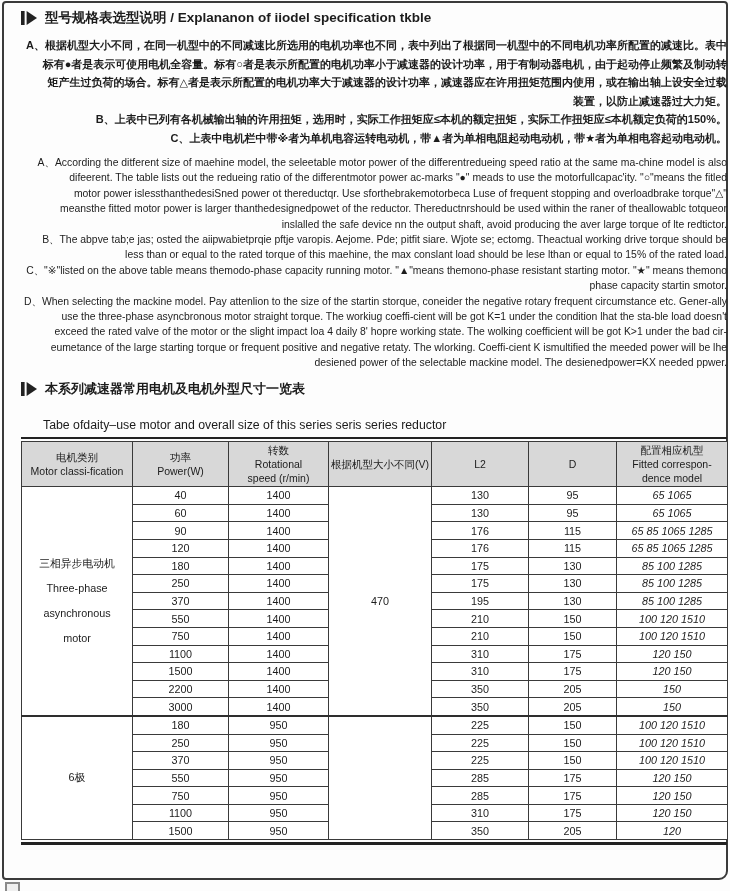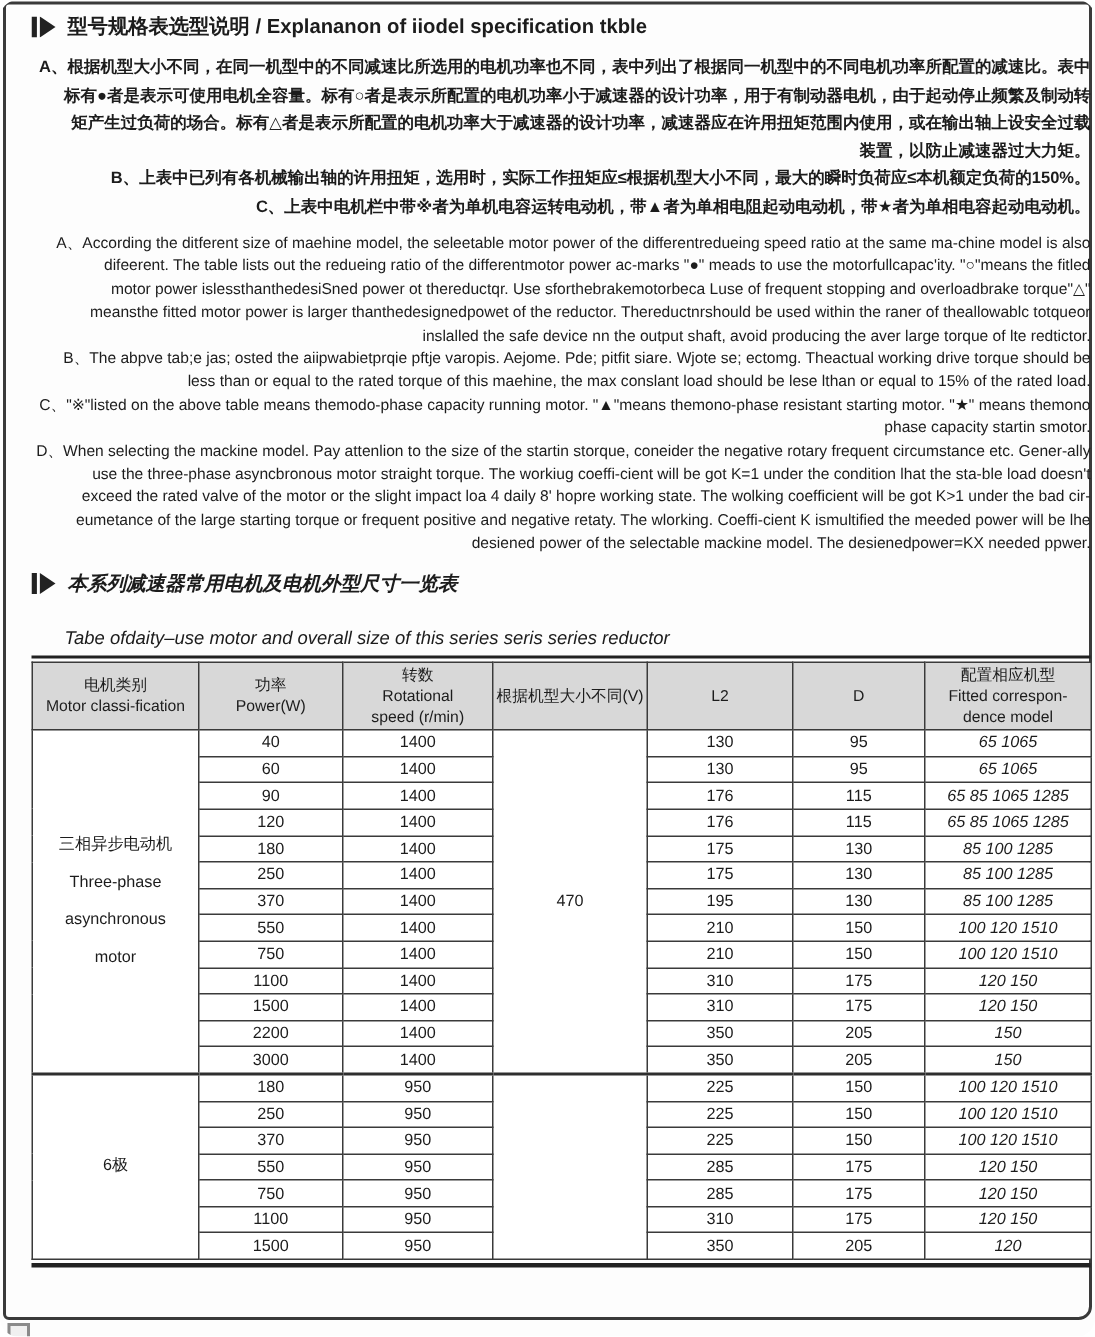--- a/index.html
+++ b/index.html
@@ -1,31 +1,31 @@
 <!DOCTYPE html>
 <html><head>
 <meta charset="utf-8">
 <style>
   html,body{margin:0;padding:0;background:#fff;}
   .page{position:relative;width:730px;height:891px;background:#fdfdfd;overflow:hidden;
-        font-family:"Liberation Sans","DejaVu Sans",sans-serif;color:#1c1c1c;border-radius:12px;}
+        font-family:"Liberation Sans","DejaVu Sans",sans-serif;color:#1c1c1c;}
   .frame{position:absolute;left:2px;top:1px;width:722px;height:875px;
          border:2px solid #3a3a3a;border-radius:4px 4px 9px 4px;pointer-events:none;}
   .content{position:relative;padding:9px 0 0 21px;width:706px;}
 
   .sec-title{display:flex;align-items:center;gap:7px;font-size:13.5px;font-weight:700;margin-bottom:9px;}
   .arrow-ico{flex:0 0 auto;}
 
   .notes p{margin:0;padding-left:19px;text-indent:-19px;text-align:right;}
   .notes-zh p{font-size:11px;line-height:18.5px;font-weight:700;}
   .notes-en{margin-top:8px;}
   .notes-en p{font-size:10.4px;line-height:15.4px;font-weight:400;}
   .note-label{display:inline;}
 
-  .sec2{margin-top:9px;font-style:italic;}
+  .sec2{margin-top:9px;}
   .sec2 .t1{display:flex;align-items:center;gap:7px;font-size:13px;font-weight:700;}
   .sec2 .t2{font-size:12.3px;padding-left:22px;margin-top:20px;}
 
   .rule-top{height:2.5px;background:#222;margin-top:5px;margin-bottom:2px;width:706px;}
   .rule-bottom{height:2.5px;background:#222;margin-top:2px;width:706px;}
 
   table.spec{border-collapse:collapse;width:706px;table-layout:fixed;}
   table.spec th,table.spec td{border:1px solid #3a3a3a;text-align:center;vertical-align:middle;padding:0;}
   table.spec th{background:#d8d8d8;font-weight:400;font-size:10.5px;line-height:14px;height:44px;}
   table.spec td{font-size:10.8px;height:16.6px;background:#fff;}
@@ -48,21 +48,21 @@
     <div class="sec-title">
       <svg class="arrow-ico" width="17" height="14" viewBox="0 0 17 14">
         <rect x="0" y="0" width="3.6" height="14" fill="#222"></rect>
         <polygon points="5.6,0 16,7 5.6,14" fill="#222"></polygon>
       </svg>
       <span>型号规格表选型说明 / Explananon of iiodel specification tkble</span>
     </div>
 
     <div class="notes notes-zh">
       <p><span class="note-label">A、</span><span>根据机型大小不同，在同一机型中的不同减速比所选用的电机功率也不同，表中列出了根据同一机型中的不同电机功率所配置的减速比。表中标有●者是表示可使用电机全容量。标有○者是表示所配置的电机功率小于减速器的设计功率，用于有制动器电机，由于起动停止频繁及制动转矩产生过负荷的场合。标有△者是表示所配置的电机功率大于减速器的设计功率，减速器应在许用扭矩范围内使用，或在输出轴上设安全过载装置，以防止减速器过大力矩。</span></p>
-      <p><span class="note-label">B、</span><span>上表中已列有各机械输出轴的许用扭矩，选用时，实际工作扭矩应≤根据机型大小不同，最大的瞬时负荷应≤本机额定负荷的150%。</span></p>
+      <p><span class="note-label">B、</span><span>上表中已列有各机械输出轴的许用扭矩，选用时，实际工作扭矩应≤本机的额定扭矩，实际工作扭矩应≤本机额定负荷的150%。</span></p>
       <p><span class="note-label">C、</span><span>上表中电机栏中带※者为单机电容运转电动机，带▲者为单相电阻起动电动机，带★者为单相电容起动电动机。</span></p>
     </div>
 
     <div class="notes notes-en">
       <p><span class="note-label">A、</span><span>According the ditferent size of maehine model, the seleetable motor power of the differentredueing speed ratio at the same ma-chine model is also difeerent. The table lists out the redueing ratio of the differentmotor power ac-marks "●" meads to use the motorfullcapac'ity. "○"means the fitled motor power islessthanthedesiSned power ot thereductqr. Use sforthebrakemotorbeca Luse of frequent stopping and overloadbrake torque"△" meansthe fitted motor power is larger thanthedesignedpowet of the reductor. Thereductnrshould be used within the raner of theallowablc totqueor inslalled the safe device nn the output shaft, avoid producing the aver large torque of lte redtictor.</span></p>
       <p><span class="note-label">B、</span><span>The abpve tab;e jas; osted the aiipwabietprqie pftje varopis. Aejome. Pde; pitfit siare. Wjote se; ectomg. Theactual working drive torque should be less than or equal to the rated torque of this maehine, the max conslant load should be lese lthan or equal to 15% of the rated load.</span></p>
       <p><span class="note-label">C、</span><span>"※"listed on the above table means themodo-phase capacity running motor. "▲"means themono-phase resistant starting motor. "★" means themono phase capacity startin smotor.</span></p>
       <p><span class="note-label">D、</span><span>When selecting the mackine model. Pay attenlion to the size of the startin storque, coneider the negative rotary frequent circumstance etc. Gener-ally use the three-phase asyncbronous motor straight torque. The workiug coeffi-cient will be got K=1 under the condition lhat the sta-ble load doesn't exceed the rated valve of the motor or the slight impact loa 4 daily 8' hopre working state. The wolking coefficient will be got K&gt;1 under the bad cir-eumetance of the large starting torque or frequent positive and negative retaty. The wlorking. Coeffi-cient K ismultified the meeded power will be lhe desiened power of the selectable mackine model. The desienedpower=KX needed ppwer.</span></p>
     </div>
 

